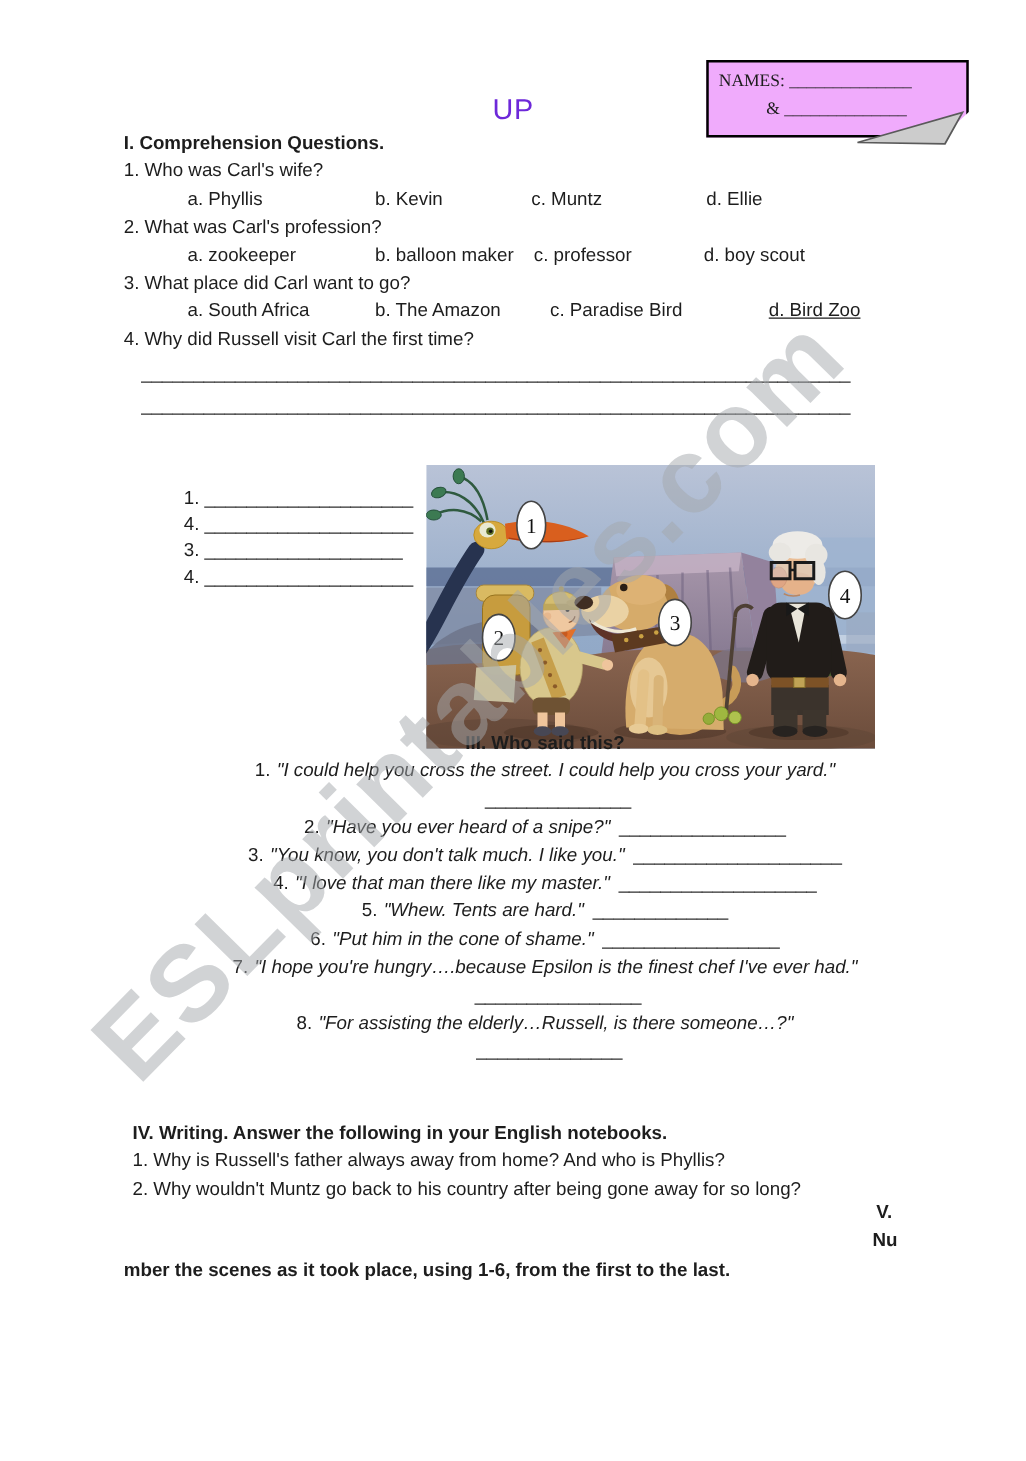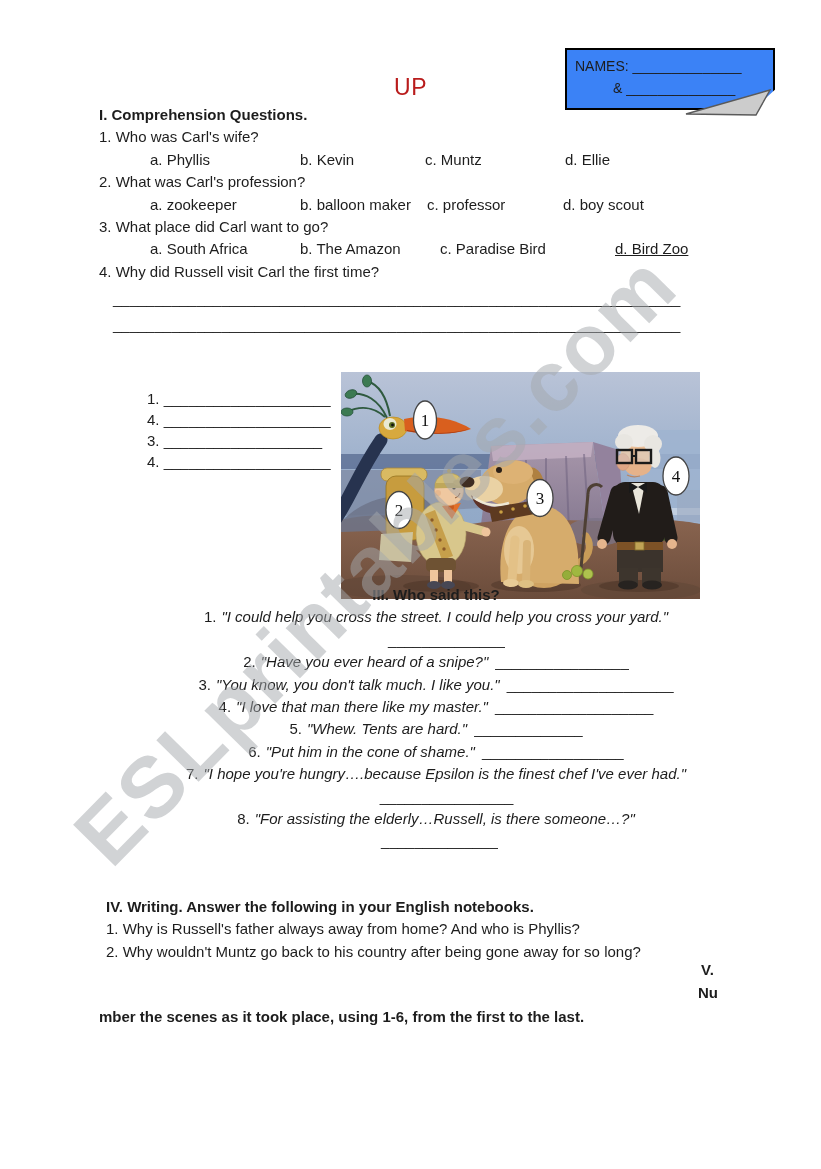--- a/index.html
+++ b/index.html
@@ -4,25 +4,25 @@
 <style>
   html,body { margin:0; padding:0; background:#ffffff; }
   .page {
     position:relative; width:821px; height:1169px; background:#ffffff;
     font-family:"Liberation Sans", sans-serif; font-size:15px; color:#1d1d1d;
     overflow:hidden;
   }
 
   
   .title { position:absolute; top:74px; left:0; width:821px; text-align:center;
-           font-size:23px; color:#b91c1c; letter-spacing:.5px; }
+           font-size:23px; color:#6d28d9; letter-spacing:.5px; }
 
   
   .names-box { position:absolute; left:565px; top:48px; width:206px; height:58px;
-               border:2px solid #000; background:#3b82f6; }
+               border:2px solid #000; background:#f0abfc;font-family:Liberation Serif, serif; }
   .names-l1 { position:absolute; left:8px; top:8px; font-size:14px; white-space:nowrap; }
   .names-l2 { position:absolute; left:46px; top:30px; font-size:14px; white-space:nowrap; }
   .fold { position:absolute; right:-6px; bottom:-12px; }
 
   
   .line { line-height:22.4px; height:22.4px; white-space:nowrap; }
   .bold { font-weight:bold; }
 
   .sec1 { position:absolute; left:99px; top:104px; width:660px; }
   .opts { position:relative; }

